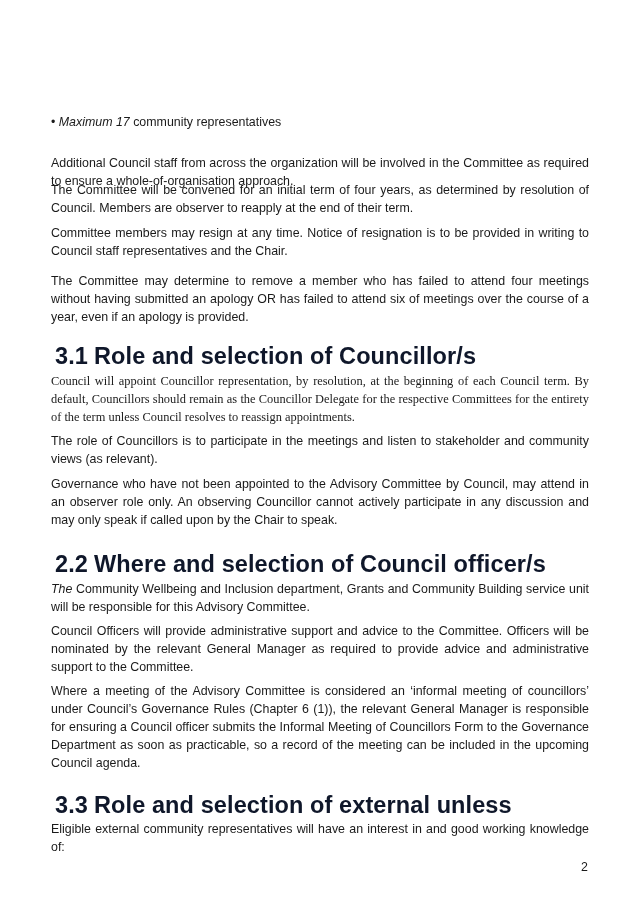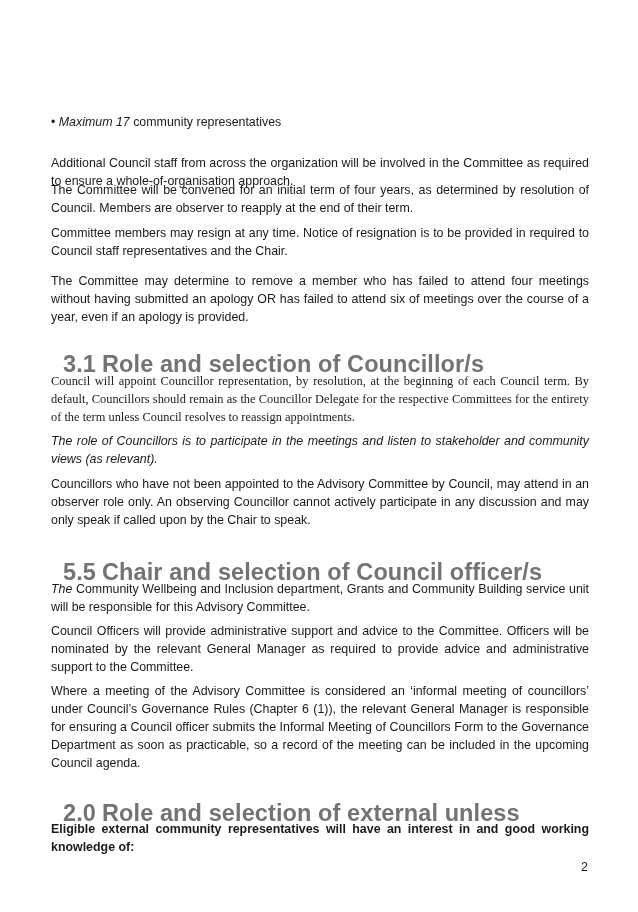--- a/index.html
+++ b/index.html
@@ -2,53 +2,53 @@
 <html><head>
 <meta charset="utf-8">
 <style>
   html, body { margin: 0; padding: 0; background: #ffffff; }
   body { width: 638px; height: 912px; position: relative; overflow: hidden;
          font-family: "Liberation Sans", sans-serif; color: #1a1a1a; }
   .page { position: absolute; left: 51px; top: 0; width: 538px; }
   p { margin: 0; font-size: 12.4px; line-height: 18px; text-align: justify; }
   .last-line-left { text-align-last: left; }
   .bullet { position: absolute; top: 113px; left: 0; font-size: 12.4px; line-height: 18px; text-align: right; }
-  h2 { margin: 12px; font-size: 23.5px; font-weight: bold; color: #737373; line-height: 28px; letter-spacing: 0.1px; }
+  h2 { margin: 4px; font-size: 23.5px; font-weight: bold; color: #0f172a; line-height: 28px; letter-spacing: 0.1px; }
   h2 .num { display: inline-block; width: 39px; }
   .abs { position: absolute; left: 0; width: 538px; }
   .page-num { position: absolute; right: 50px; top: 858px; font-size: 12.4px; line-height: 18px; }
 </style>
 </head>
 <body>
 
 <div class="page">
 
   <div class="bullet">
     <span>•</span>
     <em>Maximum 17</em><span> community representatives</span>
   </div>
 
   <p class="abs" style="top:138px;margin-top:16px;">Additional Council staff from across the organization will be involved in the Committee as required to ensure a whole-of-organisation approach.</p>
   <p class="abs" style="top:181px;">The Committee will be convened for an initial term of four years, as determined by resolution of Council. Members are observer to reapply at the end of their term.</p>
-  <p class="abs" style="top:224px;">Committee members may resign at any time. Notice of resignation is to be provided in required to Council staff representatives and the Chair.</p>
+  <p class="abs" style="top:224px;">Committee members may resign at any time. Notice of resignation is to be provided in writing to Council staff representatives and the Chair.</p>
   <p class="abs" style="top:272px;">The Committee may determine to remove a member who has failed to attend four meetings without having submitted an apology OR has failed to attend six of meetings over the course of a year, even if an apology is provided.</p>
 
   <h2 class="abs" style="top:338px;">
     <span class="num">3.1</span><span>Role and selection of Councillor/s</span>
   </h2>
   <p class="abs" style="top:372px;font-family:Liberation Serif, serif;">Council will appoint Councillor representation, by resolution, at the beginning of each Council term. By default, Councillors should remain as the Councillor Delegate for the respective Committees for the entirety of the term unless Council resolves to reassign appointments.</p>
-  <p class="abs" style="top:432px;font-style:italic;">The role of Councillors is to participate in the meetings and listen to stakeholder and community views (as relevant).</p>
-  <p class="abs" style="top:475px;">Councillors who have not been appointed to the Advisory Committee by Council, may attend in an observer role only. An observing Councillor cannot actively participate in any discussion and may only speak if called upon by the Chair to speak.</p>
+  <p class="abs" style="top:432px;">The role of Councillors is to participate in the meetings and listen to stakeholder and community views (as relevant).</p>
+  <p class="abs" style="top:475px;">Governance who have not been appointed to the Advisory Committee by Council, may attend in an observer role only. An observing Councillor cannot actively participate in any discussion and may only speak if called upon by the Chair to speak.</p>
 
   <h2 class="abs" style="top:546px;">
-    <span class="num">5.5</span><span>Chair and selection of Council officer/s</span>
+    <span class="num">2.2</span><span>Where and selection of Council officer/s</span>
   </h2>
   <p class="abs" style="top:580px;"><em>The</em><span> Community Wellbeing and Inclusion department, Grants and Community Building service unit will be responsible for this Advisory Committee.</span></p>
   <p class="abs" style="top:622px;">Council Officers will provide administrative support and advice to the Committee. Officers will be nominated by the relevant General Manager as required to provide advice and administrative support to the Committee.</p>
   <p class="abs" style="top:682px;">Where a meeting of the Advisory Committee is considered an ‘informal meeting of councillors’ under Council’s Governance Rules (Chapter 6 (1)), the relevant General Manager is responsible for ensuring a Council officer submits the Informal Meeting of Councillors Form to the Governance Department as soon as practicable, so a record of the meeting can be included in the upcoming Council agenda.</p>
 
   <h2 class="abs" style="top:787px;">
-    <span class="num">2.0</span><span>Role and selection of external unless</span>
+    <span class="num">3.3</span><span>Role and selection of external unless</span>
   </h2>
-  <p class="abs last-line-left" style="top:820px;font-weight:bold;">Eligible external community representatives will have an interest in and good working knowledge of:</p>
+  <p class="abs last-line-left" style="top:820px;">Eligible external community representatives will have an interest in and good working knowledge of:</p>
 </div>
 
 <div class="page-num">2</div>
 
 </body></html>

